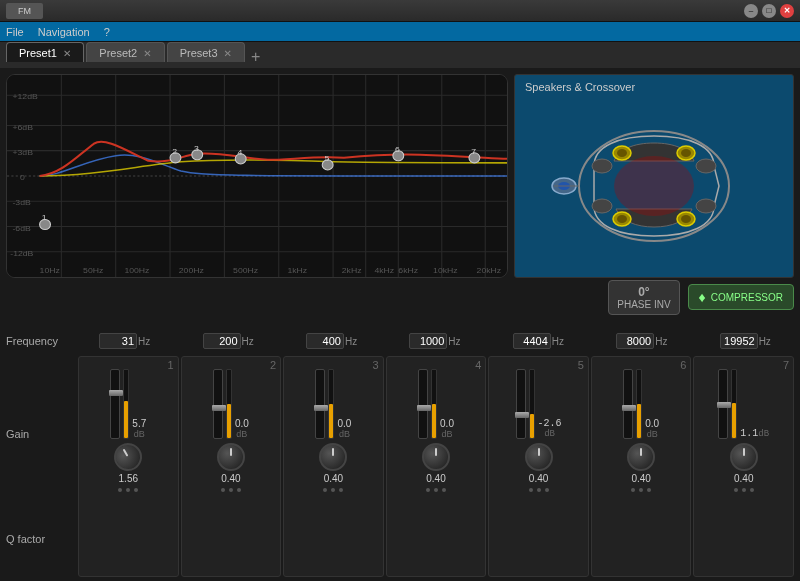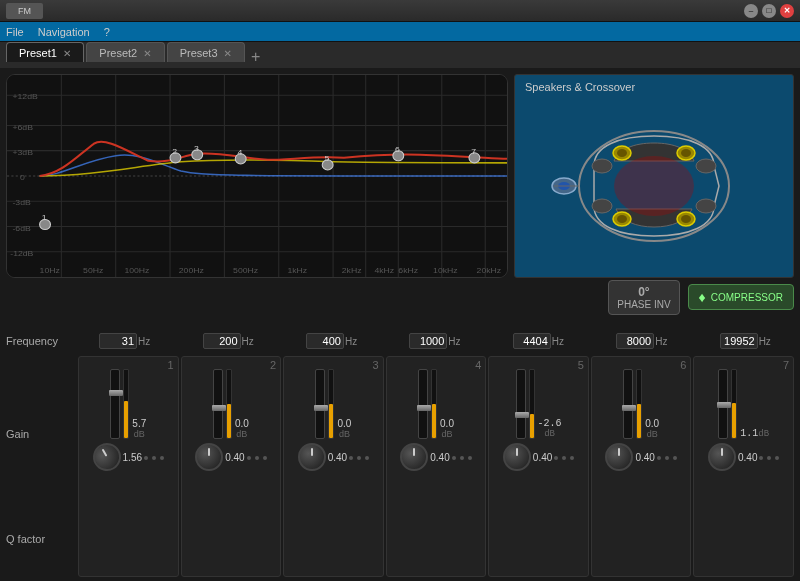--- a/index.html
+++ b/index.html
@@ -339,21 +339,21 @@
       font-size: 10px;
       text-align: center;
     }
     .gain-unit {
       color: #666;
       font-size: 9px;
     }
     
     .qfactor-section {
       display: flex;
-      flex-direction: row;
+      flex-direction: column;
       align-items: center;
       margin-top: 4px;
       gap: 2px;
     }
     .knob {
       width: 28px;
       height: 28px;
       border-radius: 50%;
       background: radial-gradient(circle at 35% 35%, #555, #1a1a1a);
       border: 2px solid #444;

